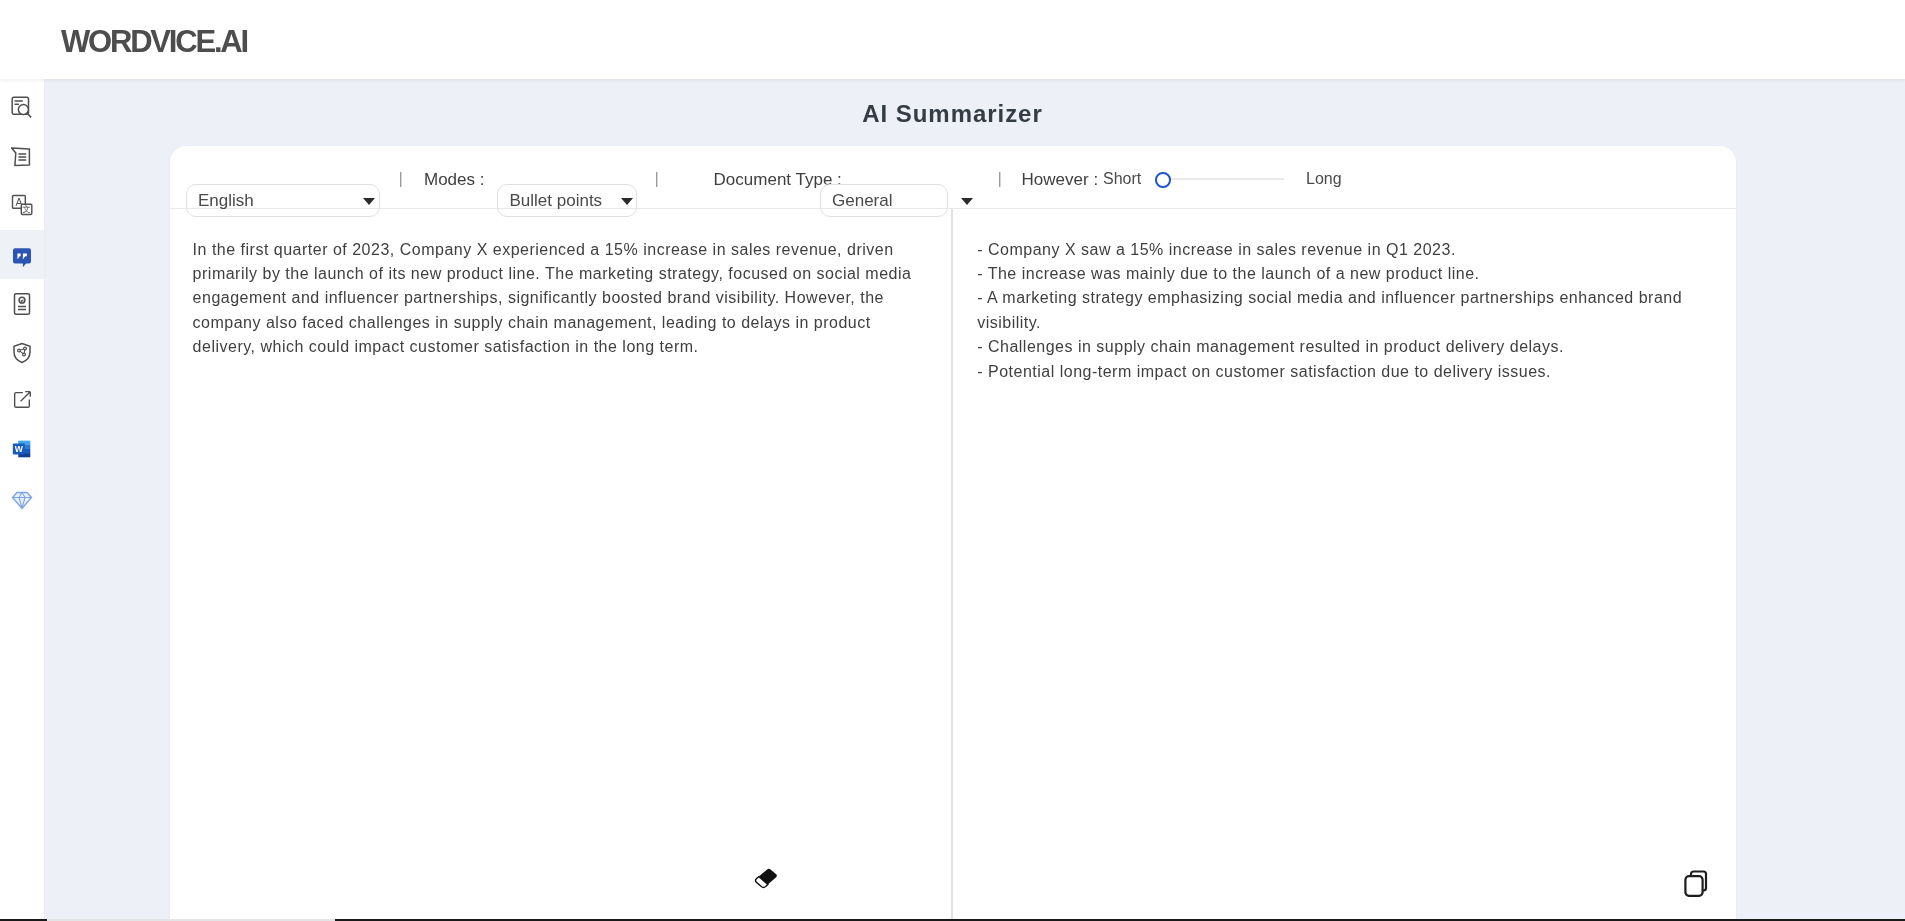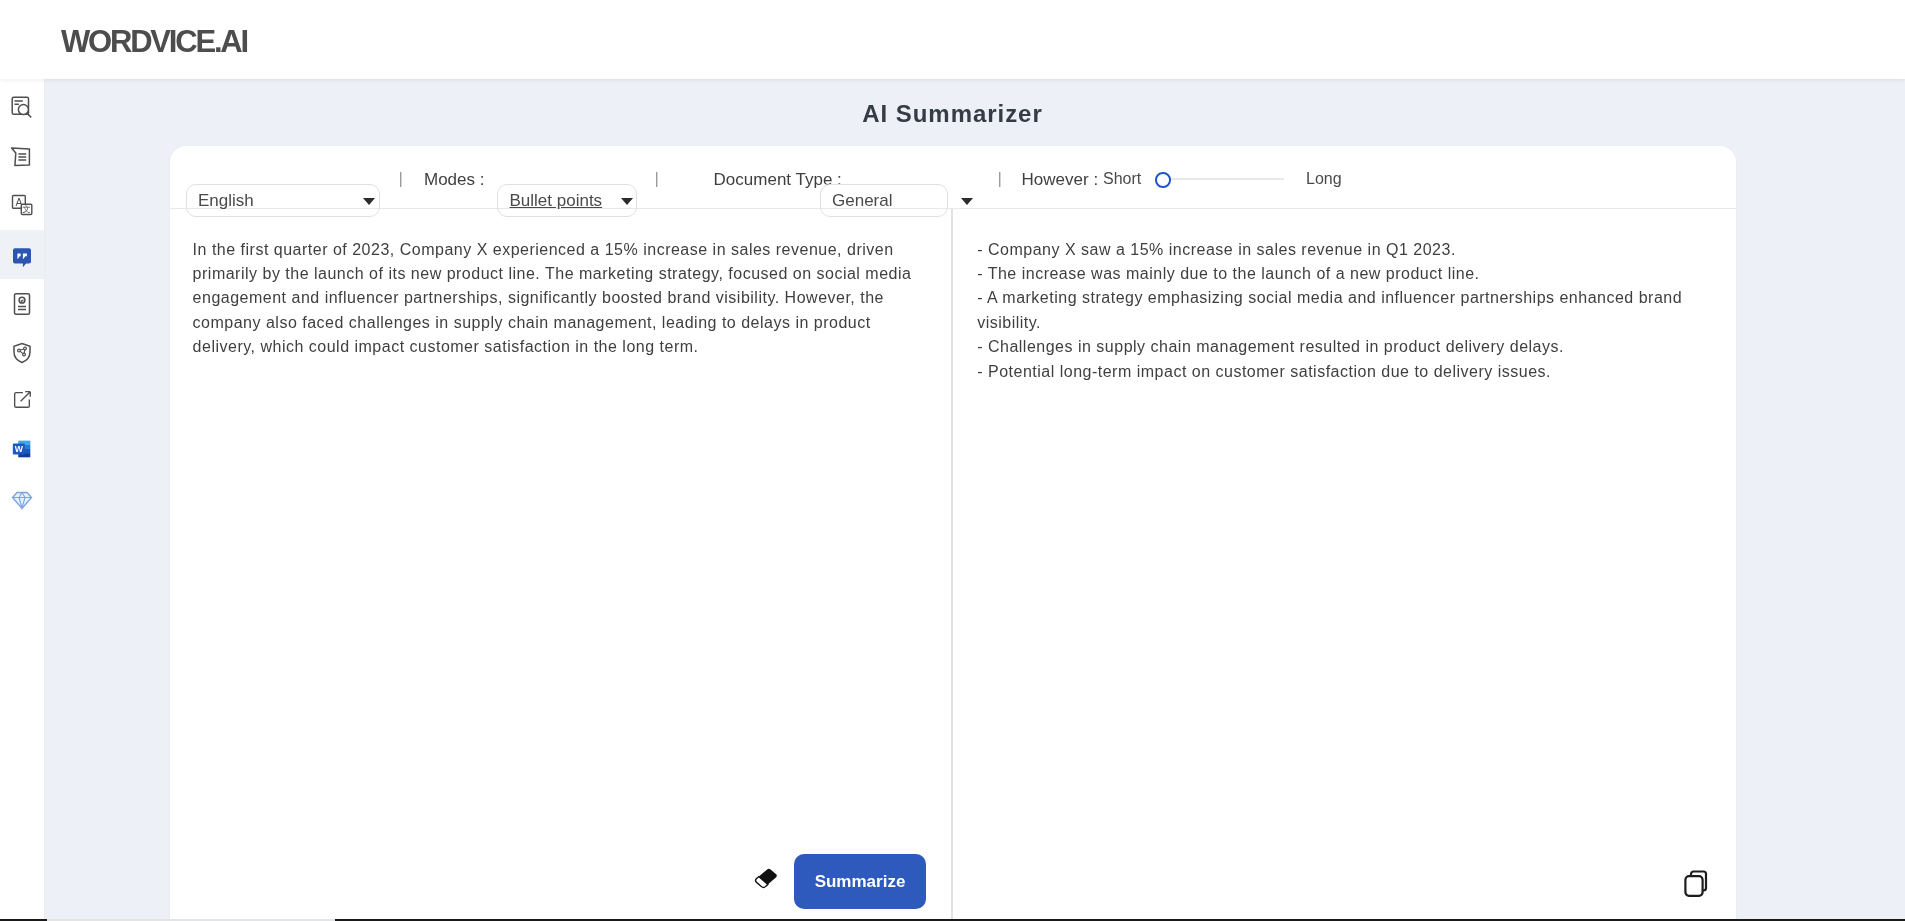--- a/index.html
+++ b/index.html
@@ -111,21 +111,21 @@
 
 <div id="card">
   <div id="toolbar">
     <div class="sel" style="left:16.4px; width:194px;">
         <span class="txt" style="left:10.5px;">English</span>
         <span class="caret" style="left:176px;"></span>
       </div>
     <div class="pipe" style="left:228.5px;">|</div>
     <div class="lbl" style="left:254px;">Modes :</div>
     <div class="sel" style="left:326.5px; width:140.5px;">
-        <span class="txt" style="left:12px;text-decoration:underline;">Bullet points</span>
+        <span class="txt" style="left:12px;">Bullet points</span>
         <span class="caret" style="left:123px;"></span>
       </div>
     <div class="pipe" style="left:484.5px;">|</div>
     <div class="lbl" style="left:508.6px;padding-left:35px;">Document Type :</div>
     <div class="sel" style="left:650px; width:128px;">
         <span class="txt" style="left:11px;">General</span>
         <span class="caret" style="left:139.5px;"></span>
       </div>
     <div class="pipe" style="left:827.5px;">|</div>
     <div class="lbl" style="left:851.6px;">However :</div>
@@ -136,21 +136,20 @@
   </div>
   <div id="divider"></div>
   <div id="ltext">In the first quarter of 2023, Company X experienced a 15% increase in sales revenue, driven primarily by the launch of its new product line. The marketing strategy, focused on social media engagement and influencer partnerships, significantly boosted brand visibility. However, the company also faced challenges in supply chain management, leading to delays in product delivery, which could impact customer satisfaction in the long term.</div>
   <div id="rtext">- Company X saw a 15% increase in sales revenue in Q1 2023.<br>- The increase was mainly due to the launch of a new product line.<br>- A marketing strategy emphasizing social media and influencer partnerships enhanced brand visibility.<br>- Challenges in supply chain management resulted in product delivery delays.<br>- Potential long-term impact on customer satisfaction due to delivery issues.</div>
   <div id="eraser"><svg width="26" height="26" viewBox="0 0 26 26">
         <g transform="rotate(-45 13 13)">
           <rect x="2.8" y="6.8" width="20.4" height="12.8" rx="2.8" fill="#111"></rect>
           <path d="M9 6.8 v12.8 h-3.4 a2.8 2.8 0 0 1 -2.8 -2.8 v-7.2 a2.8 2.8 0 0 1 2.8 -2.8 z" fill="#fff" stroke="#111" stroke-width="1.5"></path>
         </g>
       </svg></div>
-  <div id="sumbtn">Summarize</div>
   <div id="copyic"><svg width="27" height="27" viewBox="0 0 27 27" fill="none" stroke="#1d1d1d" stroke-width="2.2">
         <path d="M7 7 v-3 a2.5 2.5 0 0 1 2.5-2.5 h10 a2.5 2.5 0 0 1 2.5 2.5 v14 a2.5 2.5 0 0 1-2.5 2.5 h-1.5"></path>
         <rect x="1.4" y="6.2" width="17.2" height="19.6" rx="3.5" fill="#fff"></rect>
       </svg></div>
 </div>
 <div id="bstrip1"></div>
 <div id="bstrip2"></div>
 <div id="bstrip3"></div>
 
 </body></html>

